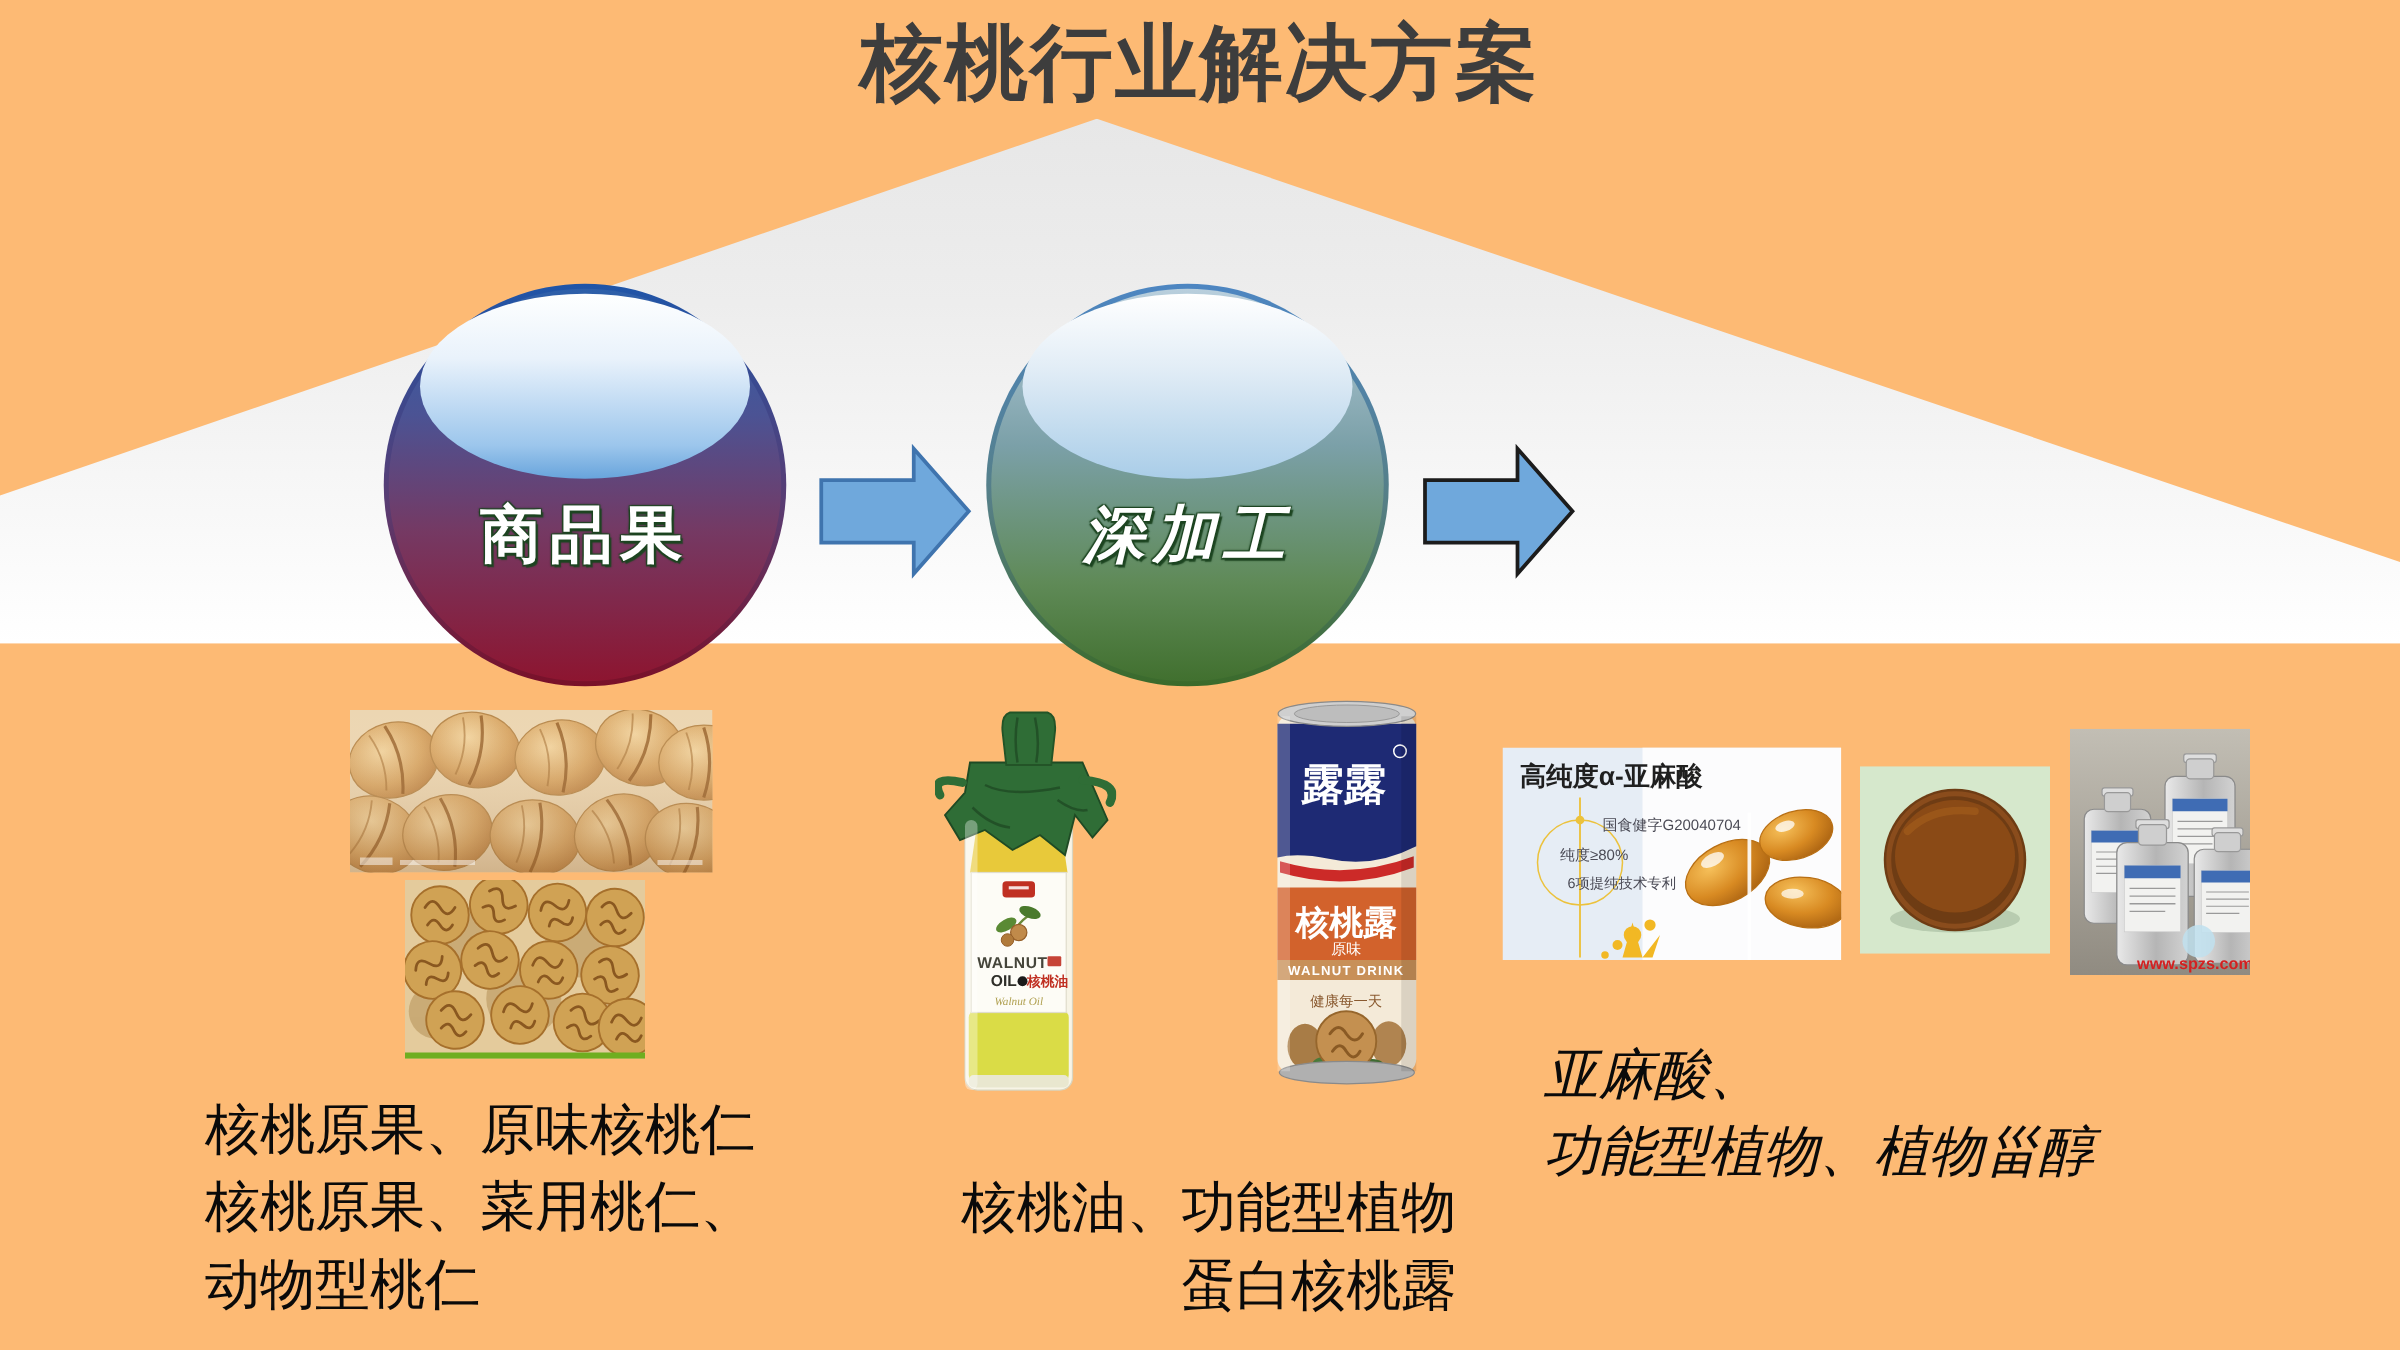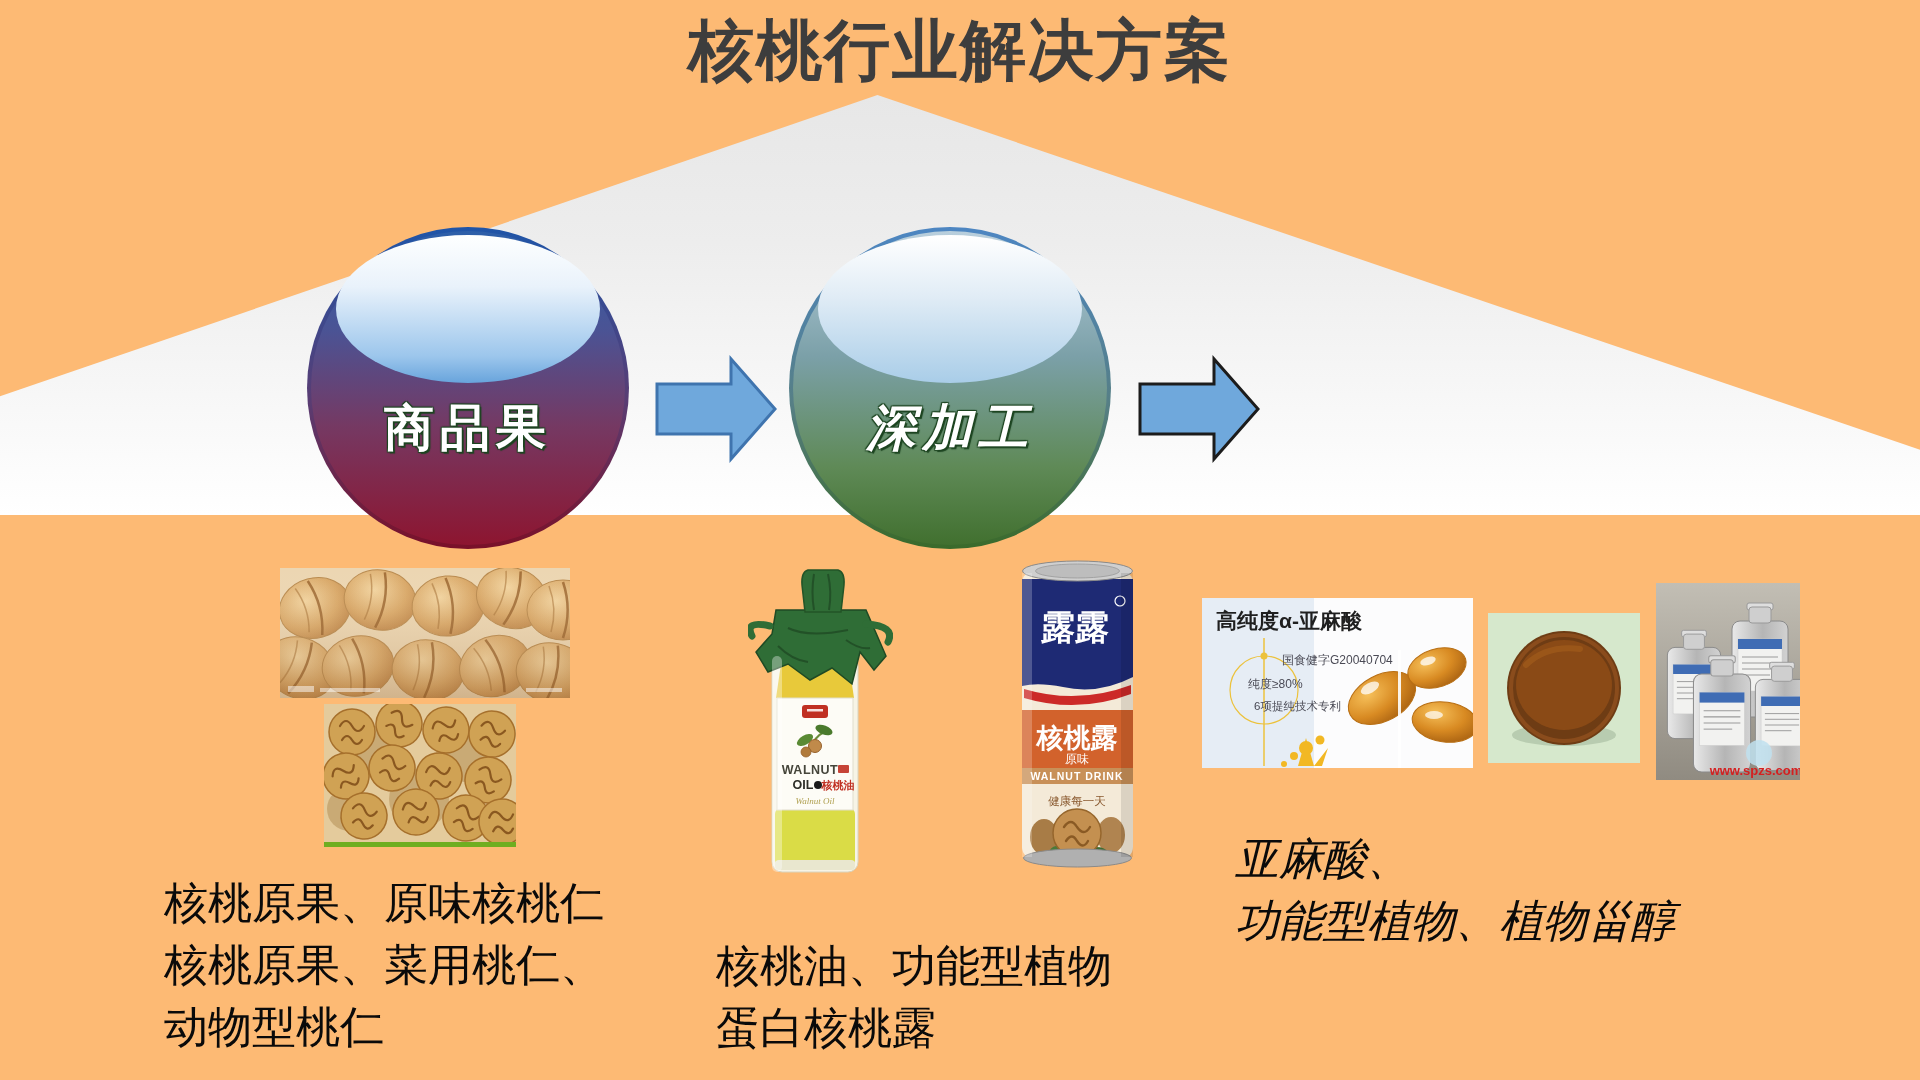--- a/index.html
+++ b/index.html
@@ -46,21 +46,21 @@
   .kernels{left:324px;top:704px;}
   .bottle{left:748px;top:568px;}
   .can{left:1018px;top:555px;}
   .lino{left:1202px;top:598px;}
   .dish{left:1488px;top:613px;}
   .canisters{left:1656px;top:583px;}
 
   
   .stage-text{position:absolute;font-family:"Liberation Serif","DejaVu Serif",serif;
       font-size:44px;color:#0a0a0a;line-height:62px;white-space:nowrap;}
-  .t1{left:164px;top:873px;} .t2{left:716px;top:936px;} .t3{left:1235px;top:829px;font-style:italic;}
+  .t1{left:164px;top:873px;} .t2{left:769px;top:936px;text-align:right;} .t3{left:1235px;top:829px;font-style:italic;}
 </style>
 </head>
 <body>
 
 <div class="slide">
 
   <div class="bg-triangle"></div>
 
   <div class="title">核桃行业解决方案</div>
 

